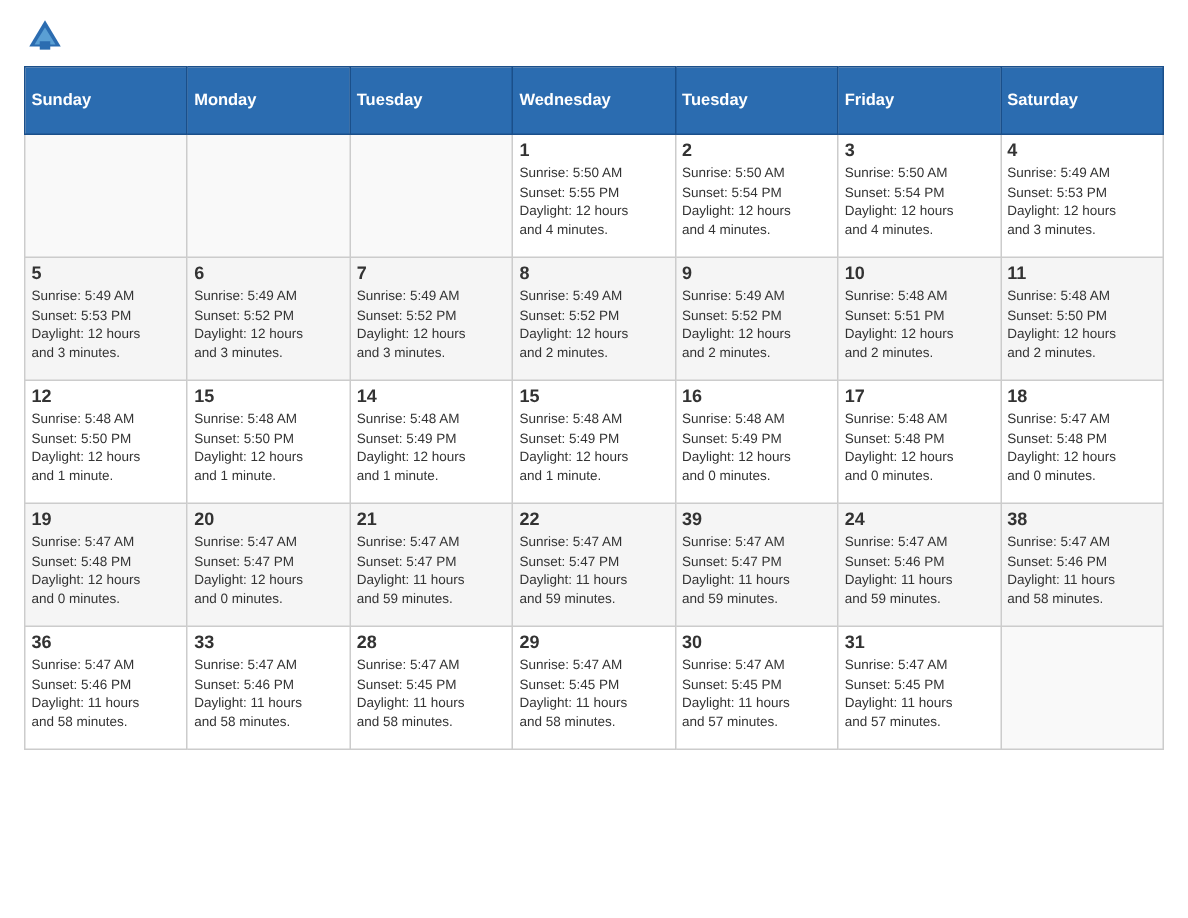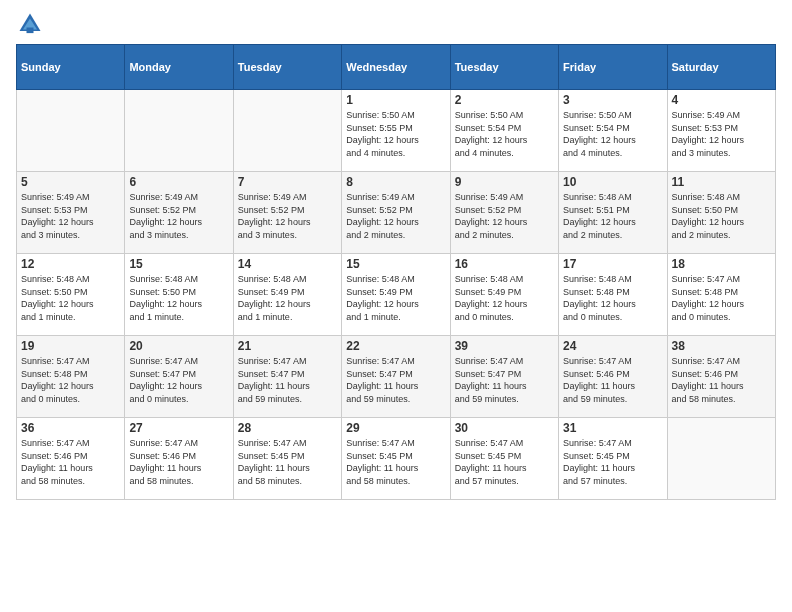--- a/index.html
+++ b/index.html
@@ -315,21 +315,21 @@
         </tr>
         <tr>
           <td>
             <span class="day-number">36</span>
             <div class="day-info" style="white-space: pre-line;">Sunrise: 5:47 AM
 Sunset: 5:46 PM
 Daylight: 11 hours
 and 58 minutes.</div>
           </td>
           <td>
-            <span class="day-number">27</span>
+            <span class="day-number">33</span>
             <div class="day-info" style="white-space: pre-line;">Sunrise: 5:47 AM
 Sunset: 5:46 PM
 Daylight: 11 hours
 and 58 minutes.</div>
           </td>
           <td>
             <span class="day-number">28</span>
             <div class="day-info" style="white-space: pre-line;">Sunrise: 5:47 AM
 Sunset: 5:45 PM
 Daylight: 11 hours

